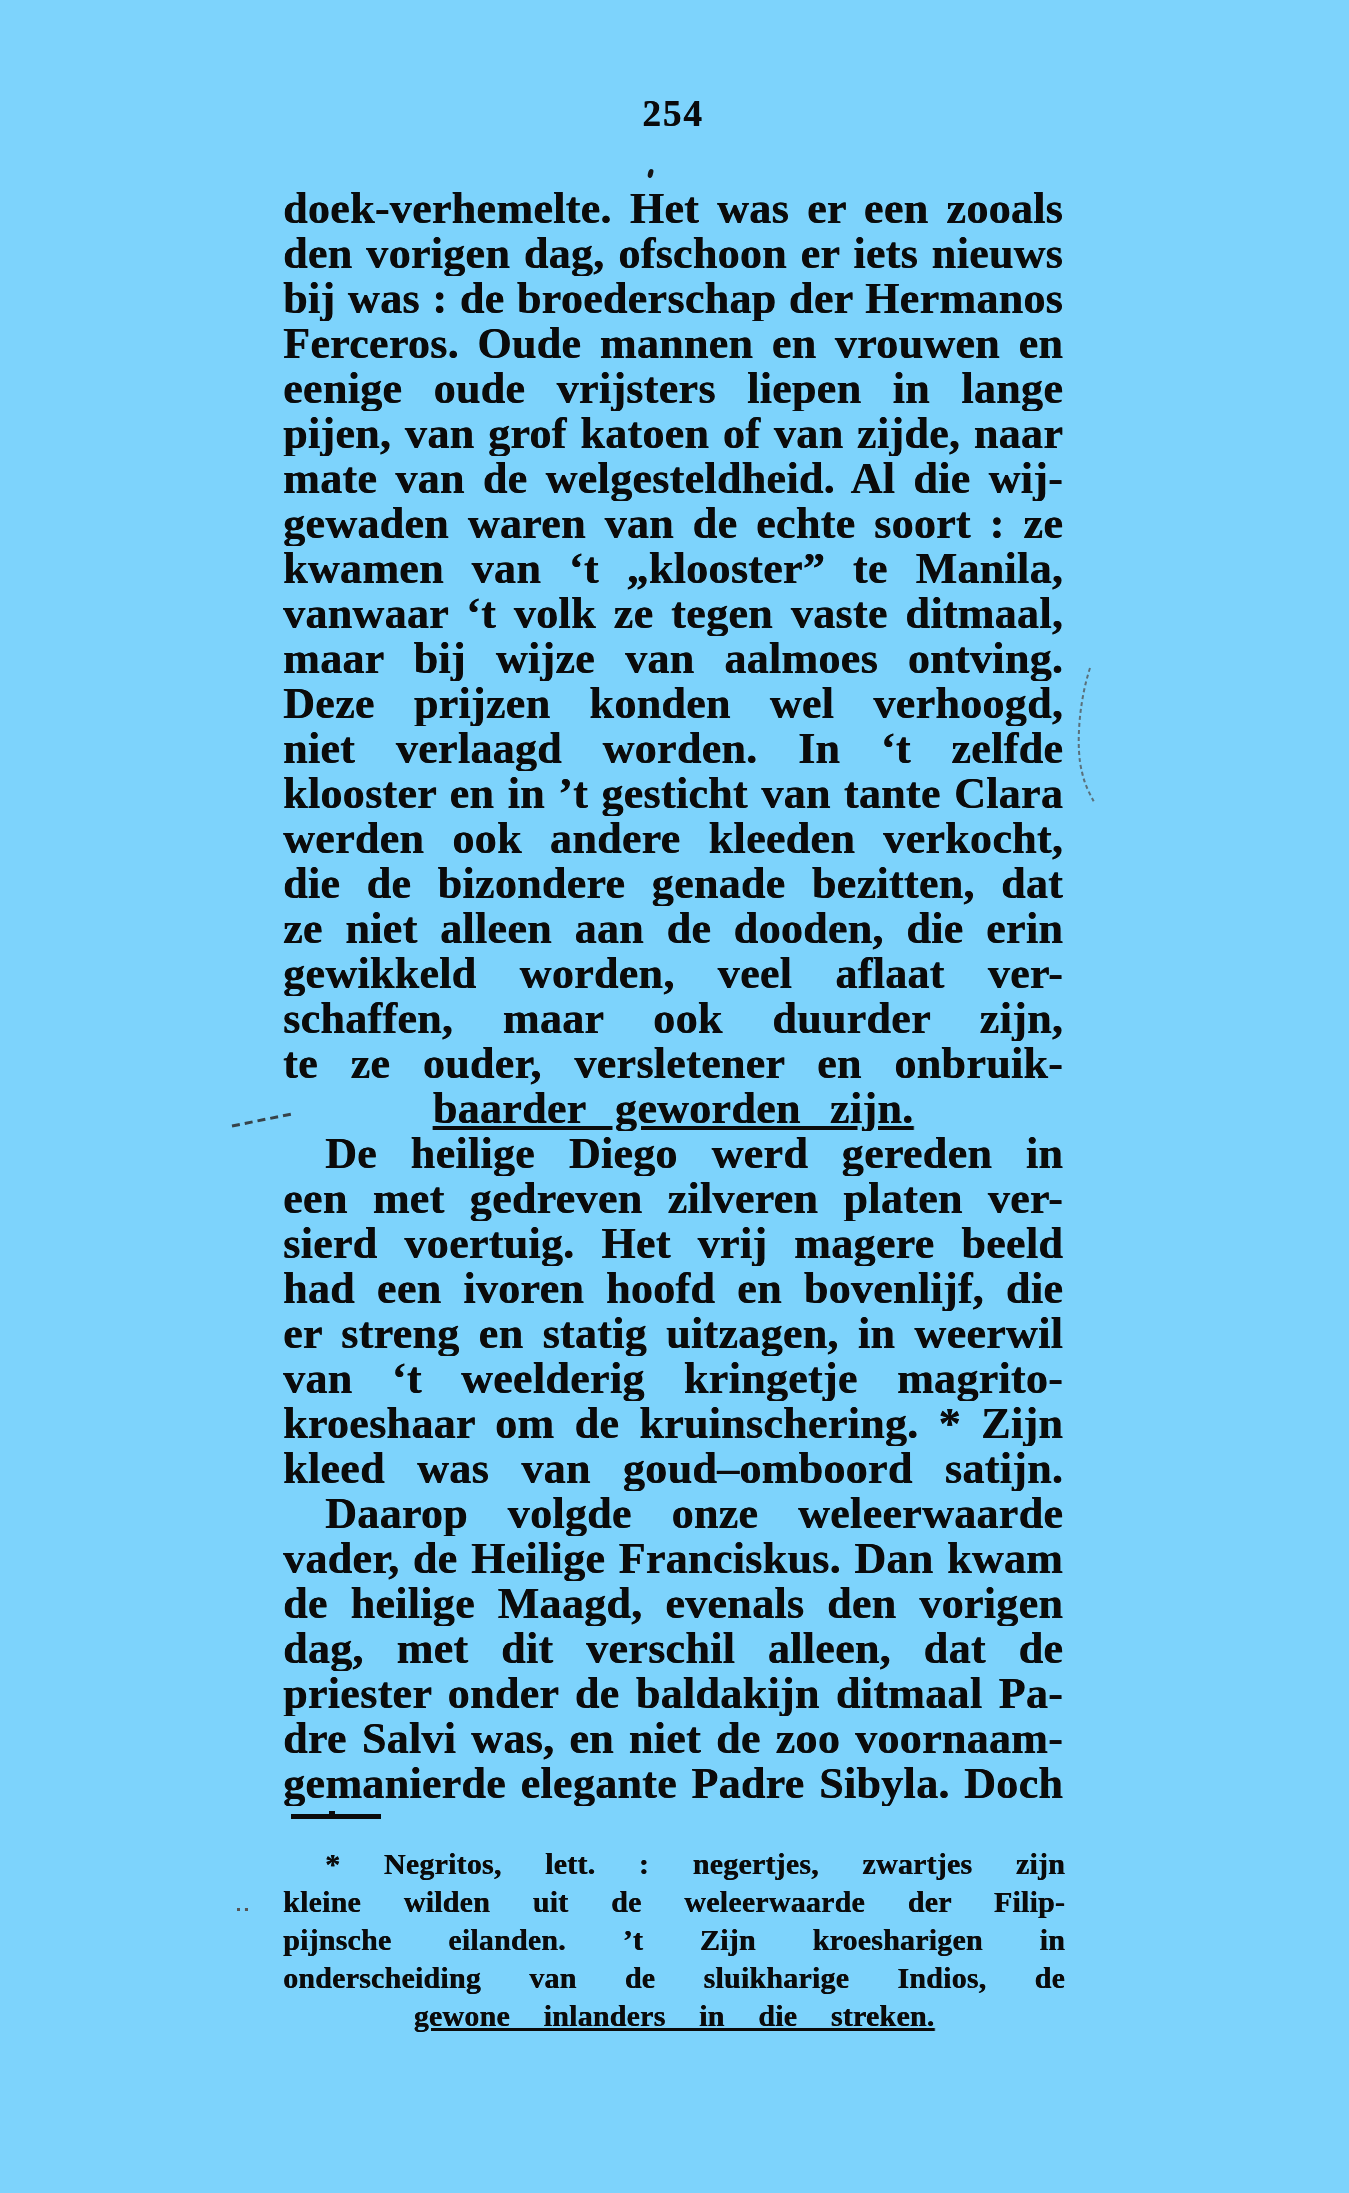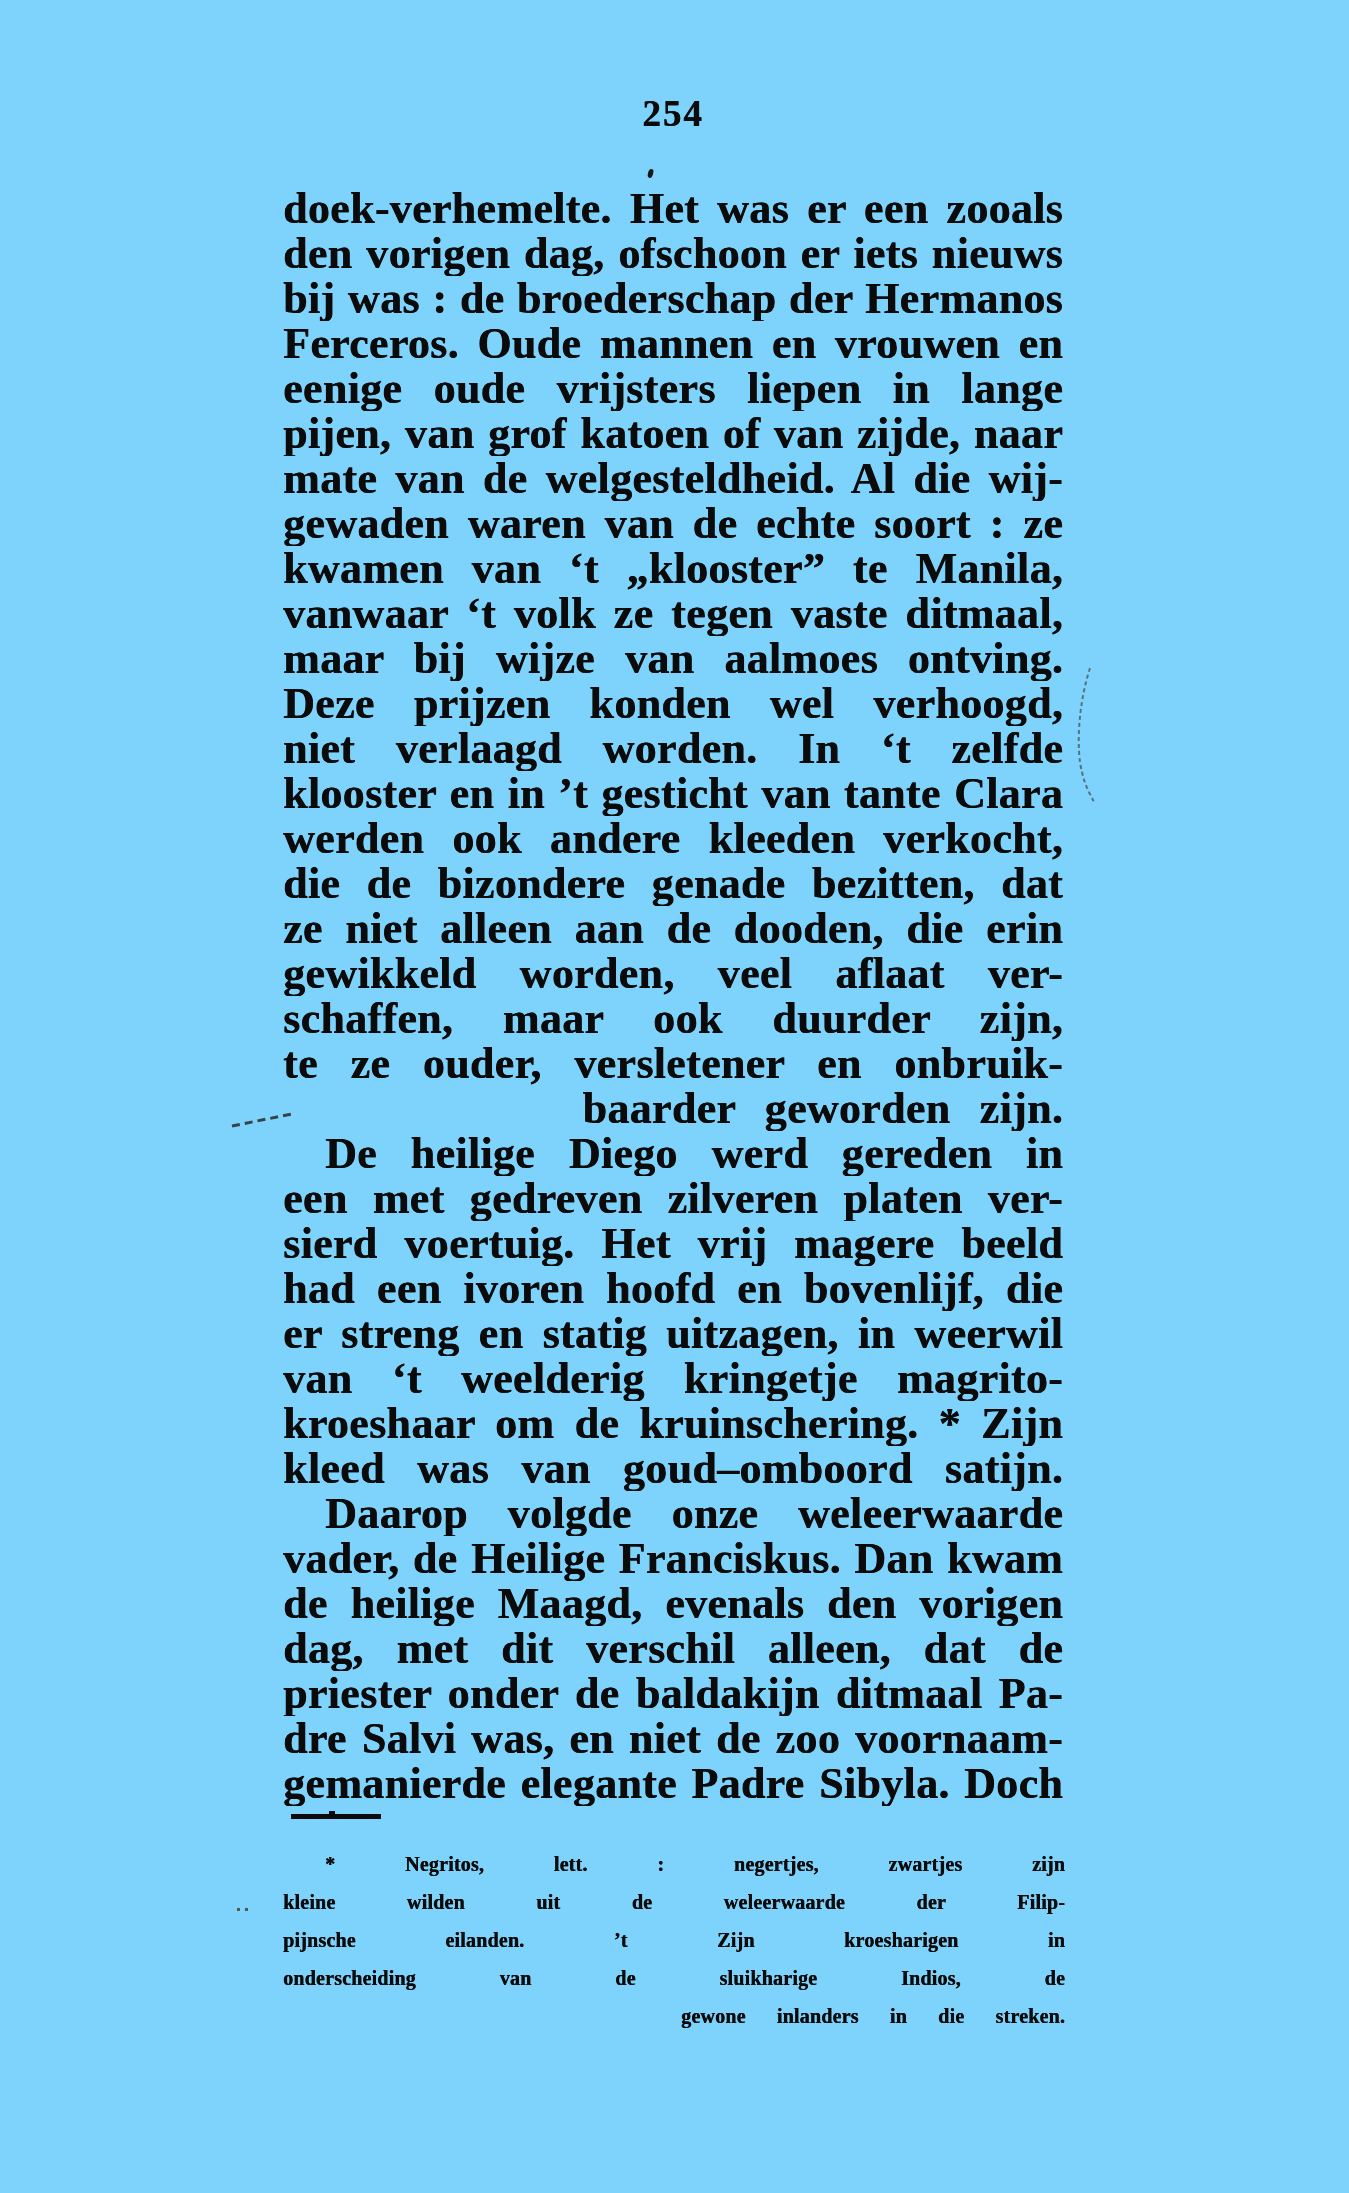--- a/index.html
+++ b/index.html
@@ -22,27 +22,27 @@
   }
   .bline{
     height:45px;line-height:45px;
     font-size:44px;font-weight:bold;
     letter-spacing:0.3px;
     text-shadow:0.5px 0 currentColor;
     overflow:hidden;
   }
   .fline{
     height:38px;line-height:38px;
-    font-size:20px;font-weight:bold;
+    font-size:30px;font-weight:bold;
     letter-spacing:0.2px;
     text-shadow:0.4px 0 currentColor;
     overflow:hidden;
   }
   .just{text-align:justify;text-align-last:justify;}
-  .endline{text-align:right;word-spacing:18px;}
+  .endline{text-align:center;word-spacing:18px;text-decoration:underline;}
   .fline.endline{word-spacing:26px;}
   .indent{text-indent:42px;}
   .it{}
   .footnote{
     position:absolute;top:1845px;left:283px;width:782px;
   }
   .footnote-separator{
     position:absolute;top:1814px;left:291px;
     width:90px;height:5px;background:#0b0b0b;
   }

